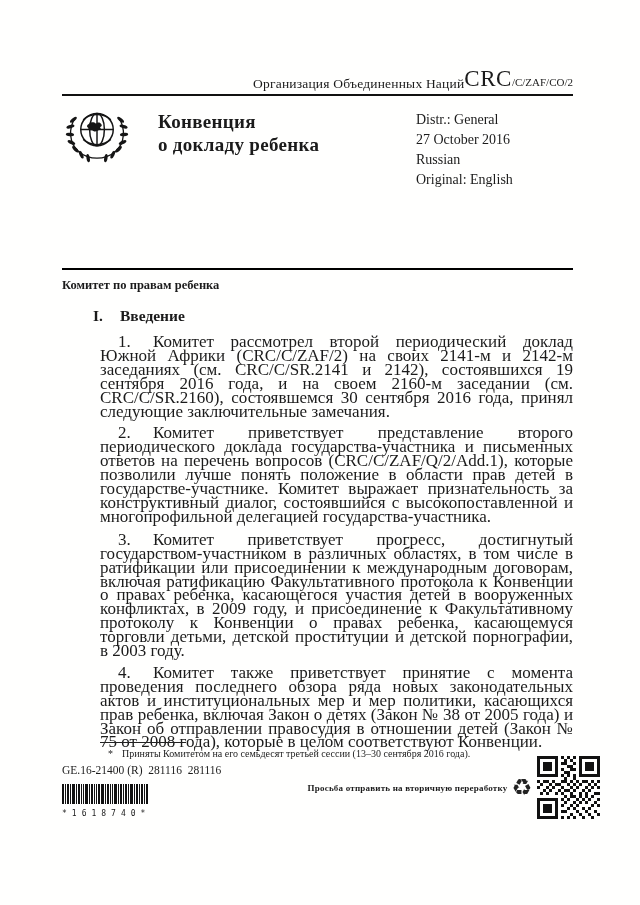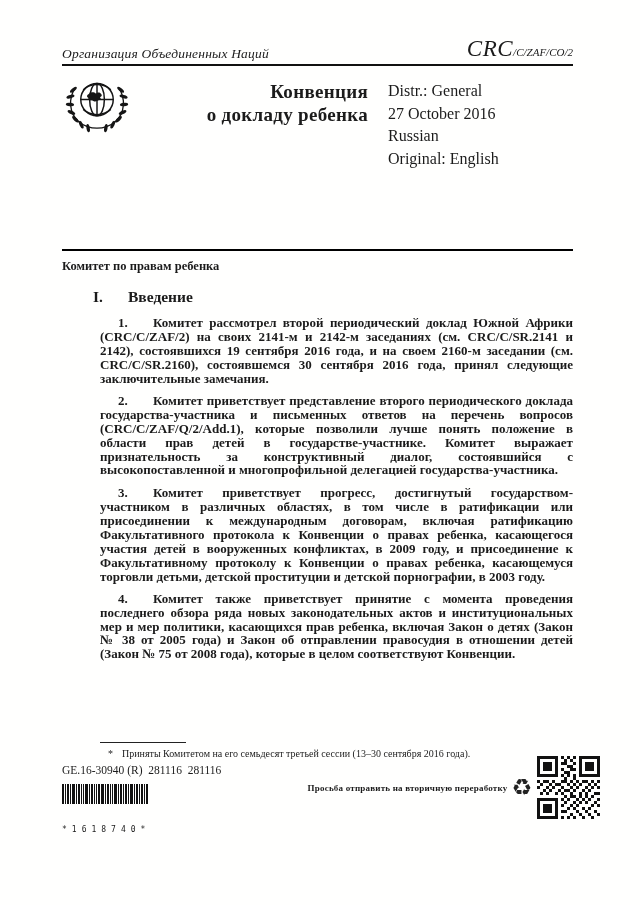--- a/index.html
+++ b/index.html
@@ -7,67 +7,67 @@
   .page {
     position:relative; width:640px; height:905px; margin:0 auto;
     background:#fffffe; color:#1b1b1b;
     font-family:"Liberation Serif", serif;
     overflow:hidden;
   }
   .content { margin:0 67px 0 62px; }
 
   
   .masthead {
-    padding-top:36px; display:flex; justify-content:space-between;
-    align-items:flex-end; border-bottom:2px solid #111; padding-bottom:2px;font-style:italic;
+    padding-top:66px; display:flex; justify-content:flex-end;
+    align-items:flex-end; border-bottom:2px solid #111; padding-bottom:2px;
   }
   .org-name { font-size:13.5px; letter-spacing:.2px; }
   .doc-symbol { white-space:nowrap; }
   .doc-symbol .crc { font-size:23px; letter-spacing:.5px; }
   .doc-symbol .suffix { font-size:11px; }
 
   
   .banner { display:flex; margin-top:9px; }
   .emblem { width:72px; flex:0 0 72px; }
   .conv-title {
-    margin-left:8px; width:226px; font-weight:bold;
-    font-size:19px; line-height:1.22; padding-top:5px; letter-spacing:.3px;text-align:right;
-  }
-  .distr { margin-left:20px; font-size:16px; line-height:1.42; padding-top:5px; }
+    margin-left:24px; width:226px; font-weight:bold;
+    font-size:19px; line-height:1.22; padding-top:5px; letter-spacing:.3px;
+  }
+  .distr { margin-left:32px; font-size:14px; line-height:1.42; padding-top:5px; }
 
   .thick-rule { margin-top:78px; border-top:2.6px solid #000; }
 
   .committee { margin-top:8px; font-weight:bold; font-size:12.5px; }
 
   .doc-title {
     margin-top:15px; margin-left:60px; font-size:15.5px; font-weight:bold;
     line-height:19.5px; letter-spacing:.2px;
   }
   .doc-title sup { font-size:10px; }
 
   .h-section { display:flex; margin-top:13px; font-size:15.5px; font-weight:bold; line-height:20.5px; }
   .h-numeral { width:41px; text-align:right; flex:0 0 41px; }
-  .h-text { margin-left:25px; max-width:382px; }
+  .h-text { margin-left:17px; max-width:382px; }
 
   .paras { margin-top:9px; margin-left:38px; }
   .para {
-    font-size:13px; line-height:13.9px; text-align:justify;
-    text-indent:18px; margin-bottom:8px;font-weight:bold;
+    font-size:17px; line-height:13.9px; text-align:justify;
+    text-indent:18px; margin-bottom:8px;
   }
   .pnum { display:inline-block; width:35px; text-indent:0; }
 
   
   .footnote-sep { position:absolute; left:100px; top:742px; width:86px; border-top:1.3px solid #222; }
   .footnote { position:absolute; left:100px; top:748px; font-size:10px; }
   .footnote .fn-marker { display:inline-block; padding-left:8px; padding-right:9px; }
   .ge-number { position:absolute; left:62px; top:764px; font-size:11.5px; }
   .barcode-block { position:absolute; left:62px; top:784px; width:90px; }
   .barcode-text {
     font-family:"DejaVu Sans Mono", monospace; font-size:8px;
-    letter-spacing:5px; margin-top:17px; white-space:nowrap;
+    letter-spacing:5px; margin-top:1px; white-space:nowrap;
   }
   .recycle-row {
     position:absolute; right:40px; top:756px; display:flex;
     align-items:center;
   }
   .recycle-note {
     font-size:9px; font-weight:bold; letter-spacing:.2px; white-space:nowrap;
     margin-right:4px;
   }
   .recycle-glyph { font-family:"DejaVu Sans", sans-serif; font-size:23px; line-height:1; margin-right:5px; color:#222; }
@@ -148,21 +148,21 @@
     <div class="paras">
       <p class="para"><span class="pnum">3.</span><span>Комитет приветствует прогресс, достигнутый государством-участником в различных областях, в том числе в ратификации или присоединении к международным договорам, включая ратификацию Факультативного протокола к Конвенции о правах ребенка, касающегося участия детей в вооруженных конфликтах, в 2009 году, и присоединение к Факультативному протоколу к Конвенции о правах ребенка, касающемуся торговли детьми, детской проституции и детской порнографии, в 2003 году.</span></p>
       <p class="para"><span class="pnum">4.</span><span>Комитет также приветствует принятие с момента проведения последнего обзора ряда новых законодательных актов и институциональных мер и мер политики, касающихся прав ребенка, включая Закон о детях (Закон № 38 от 2005 года) и Закон об отправлении правосудия в отношении детей (Закон № 75 от 2008 года), которые в целом соответствуют Конвенции.</span></p>
     </div>
 
   </div>
 
   <div class="footnote-sep"></div>
   <div class="footnote"><span class="fn-marker">*</span><span>Приняты Комитетом на его семьдесят третьей сессии (13–30 сентября 2016 года).</span></div>
 
-  <div class="ge-number">GE.16-30940 (R) 281116 281116</div>
+  <div class="ge-number">GE.16-21400 (R) 281116 281116</div>
 
   <div class="barcode-block">
     <svg class="barcode" viewBox="0 0 88 20" width="88" height="20" shape-rendering="crispEdges">
       <g fill="#111">
         <rect x="0" width="2" height="20"></rect>
           <rect x="3" width="1" height="20"></rect>
           <rect x="5" width="2" height="20"></rect>
         <rect x="8" width="1" height="20"></rect>
           <rect x="10" width="3" height="20"></rect>
           <rect x="14" width="1" height="20"></rect>

